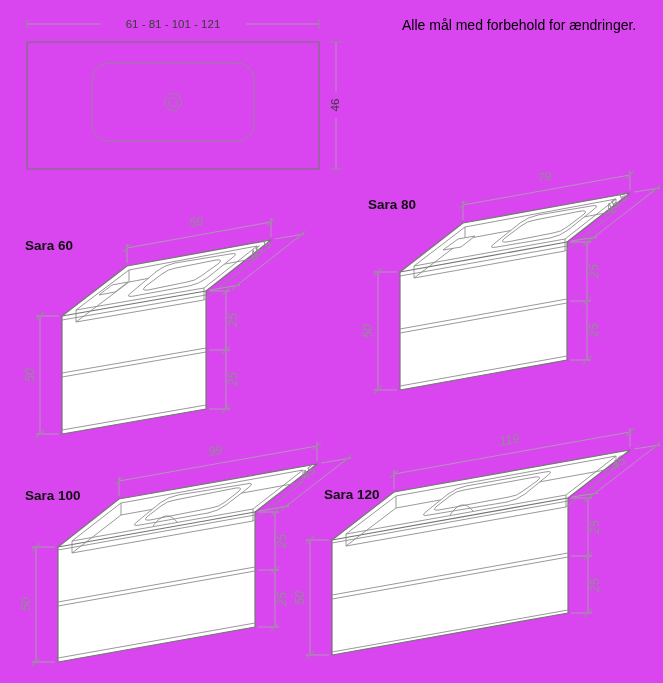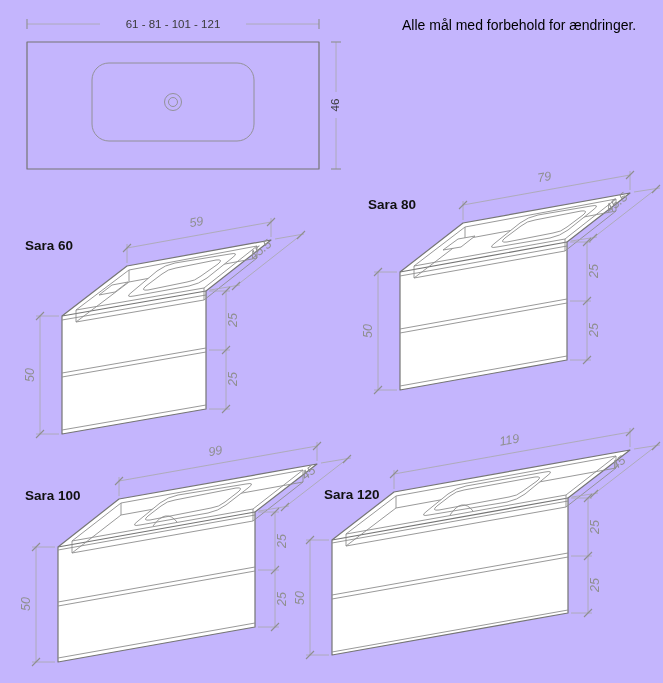--- a/index.html
+++ b/index.html
@@ -1,16 +1,16 @@
 <!DOCTYPE html>
 <html><head>
 <meta charset="utf-8">
 <style>
   html,body{margin:0;padding:0;background:#fff;}
-  .page{position:relative;width:663px;height:683px;background:#c4b5fd;overflow:hidden;
+  .page{position:relative;width:663px;height:683px;background:#d946ef;overflow:hidden;
         font-family:"Liberation Sans","DejaVu Sans",sans-serif;}
   svg{position:absolute;left:0;top:0;}
   .ol{stroke:#757575;stroke-width:1.2;fill:none;stroke-linejoin:round;}
   .olf{stroke:#757575;stroke-width:1.2;fill:#ffffff;stroke-linejoin:round;}
   .dt{stroke:#8d8d8d;stroke-width:.9;fill:none;}
   .dtf{stroke:#8d8d8d;stroke-width:.9;fill:#ffffff;}
   .dm{stroke:#a8a8a8;stroke-width:.8;fill:none;}
   .tk{stroke:#8f8f8f;stroke-width:1.1;}
   text{font-family:"Liberation Sans","DejaVu Sans",sans-serif;}
   .dim{font-style:italic;font-size:12.5px;fill:#8f8f8f;}

